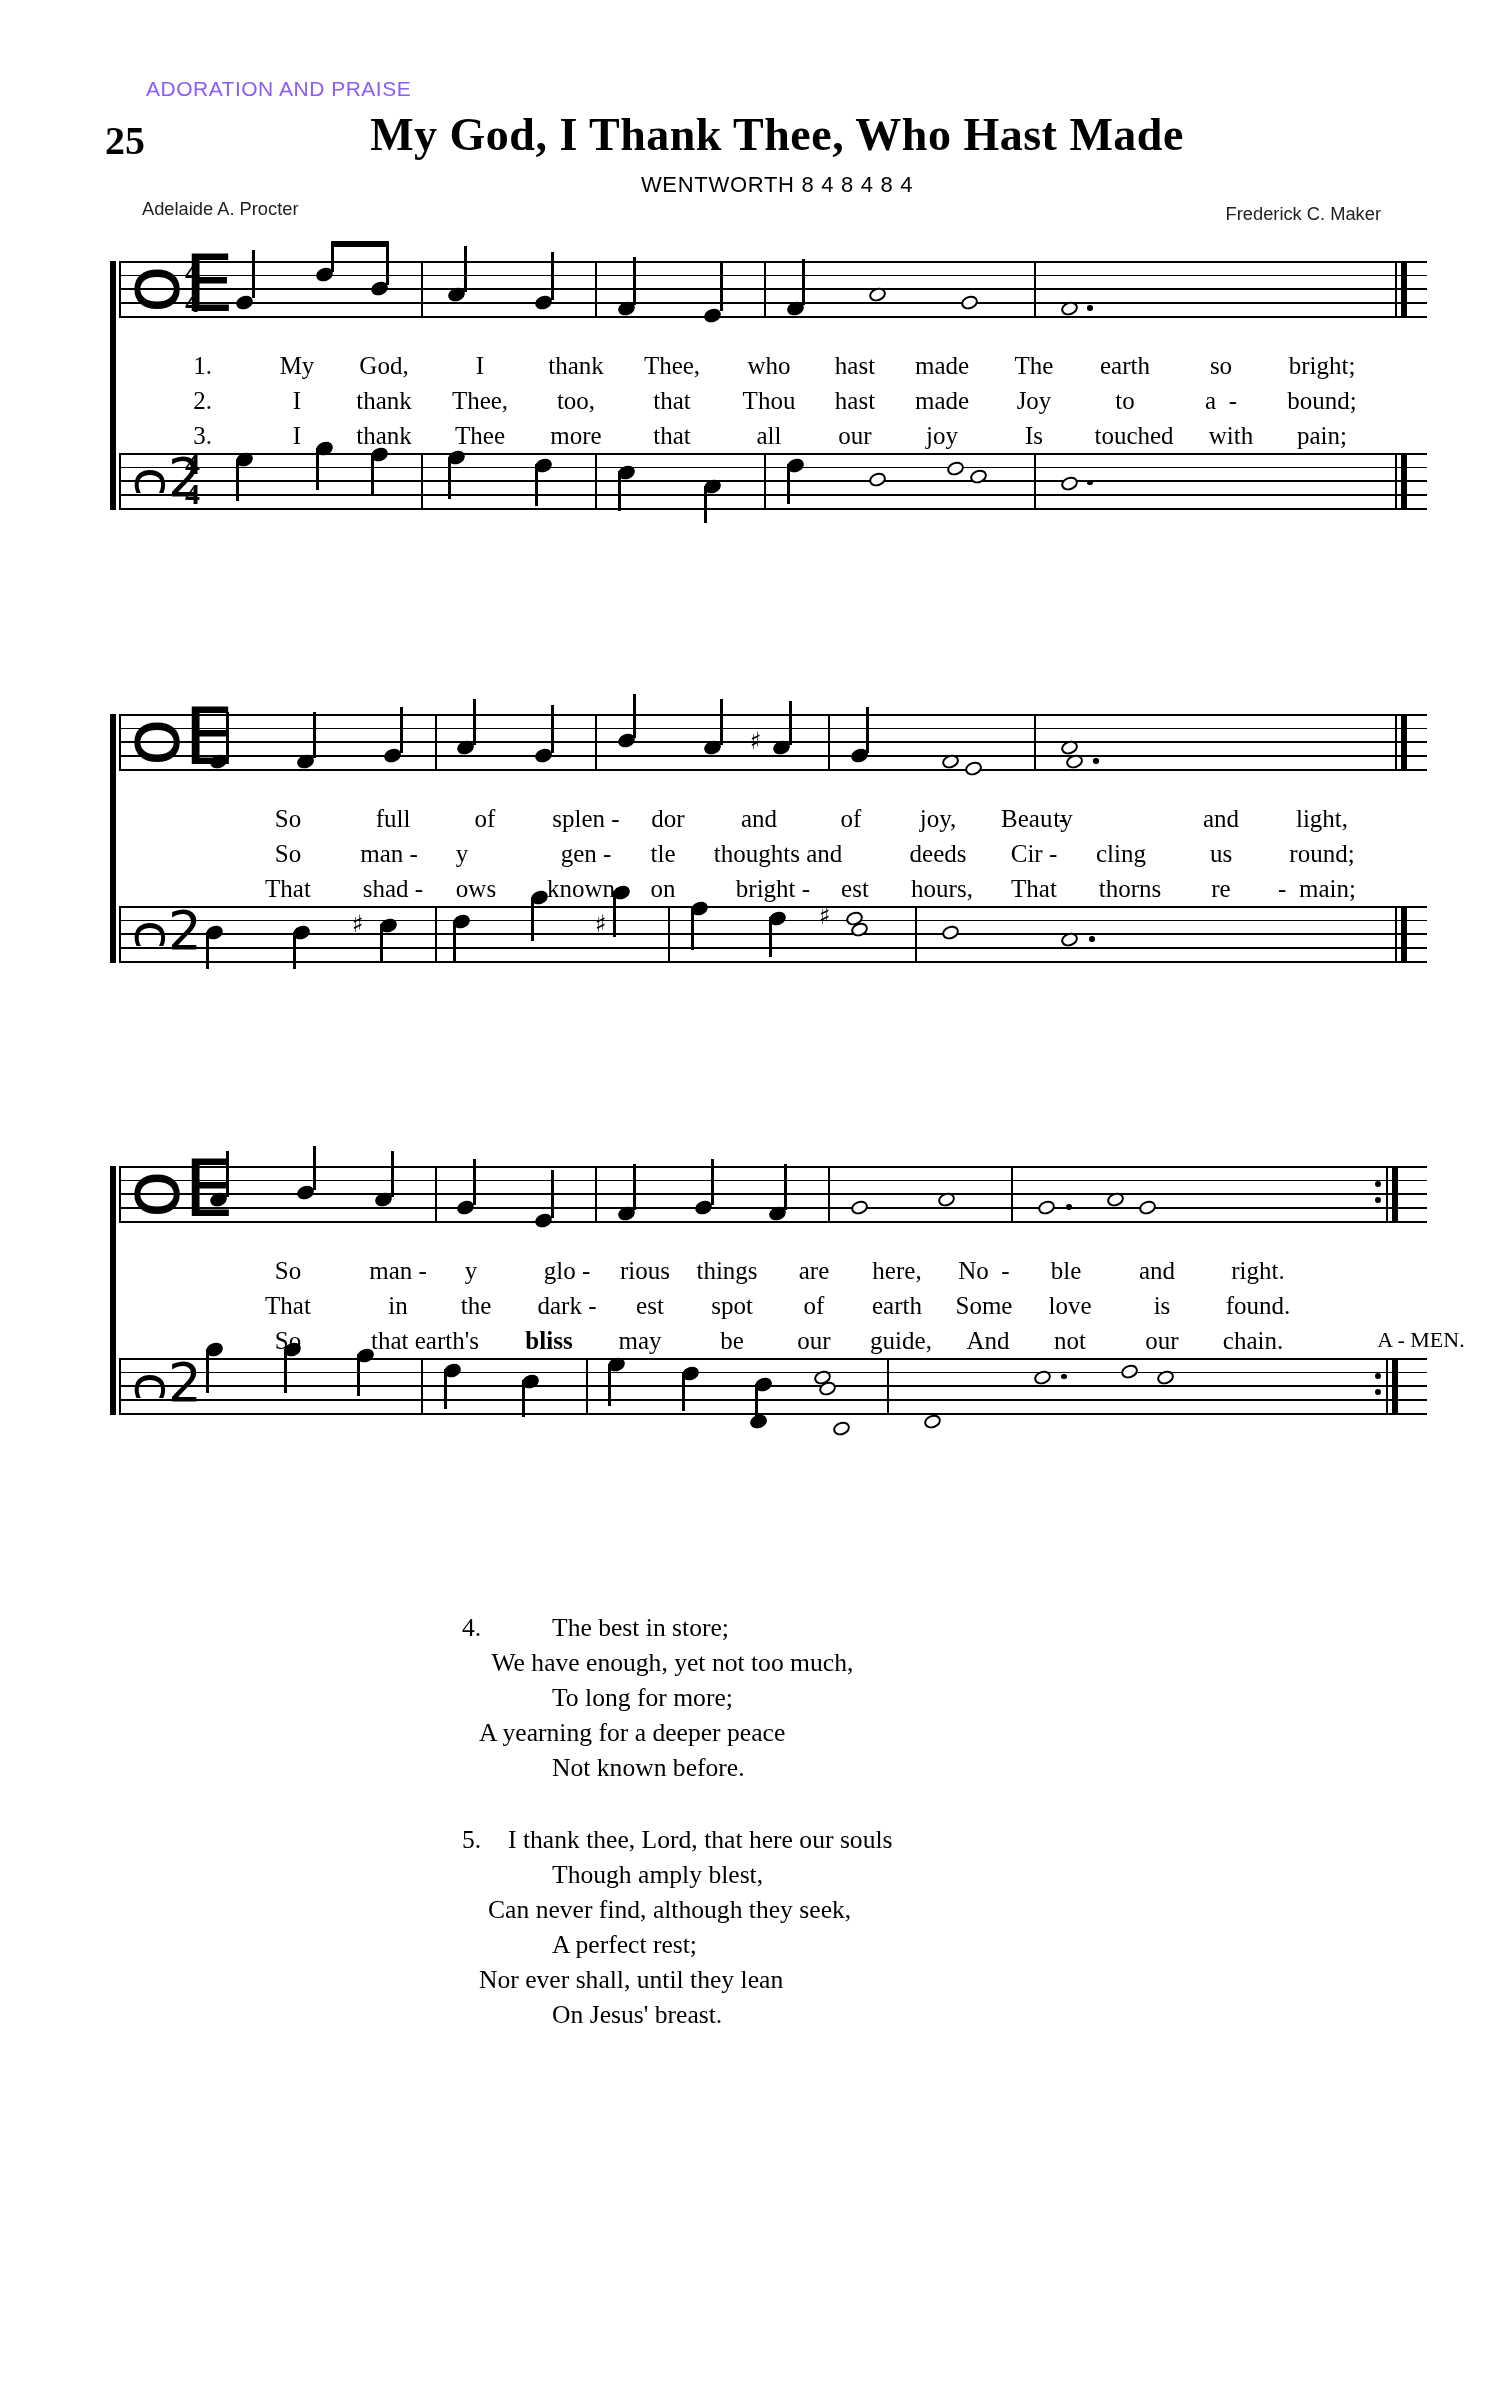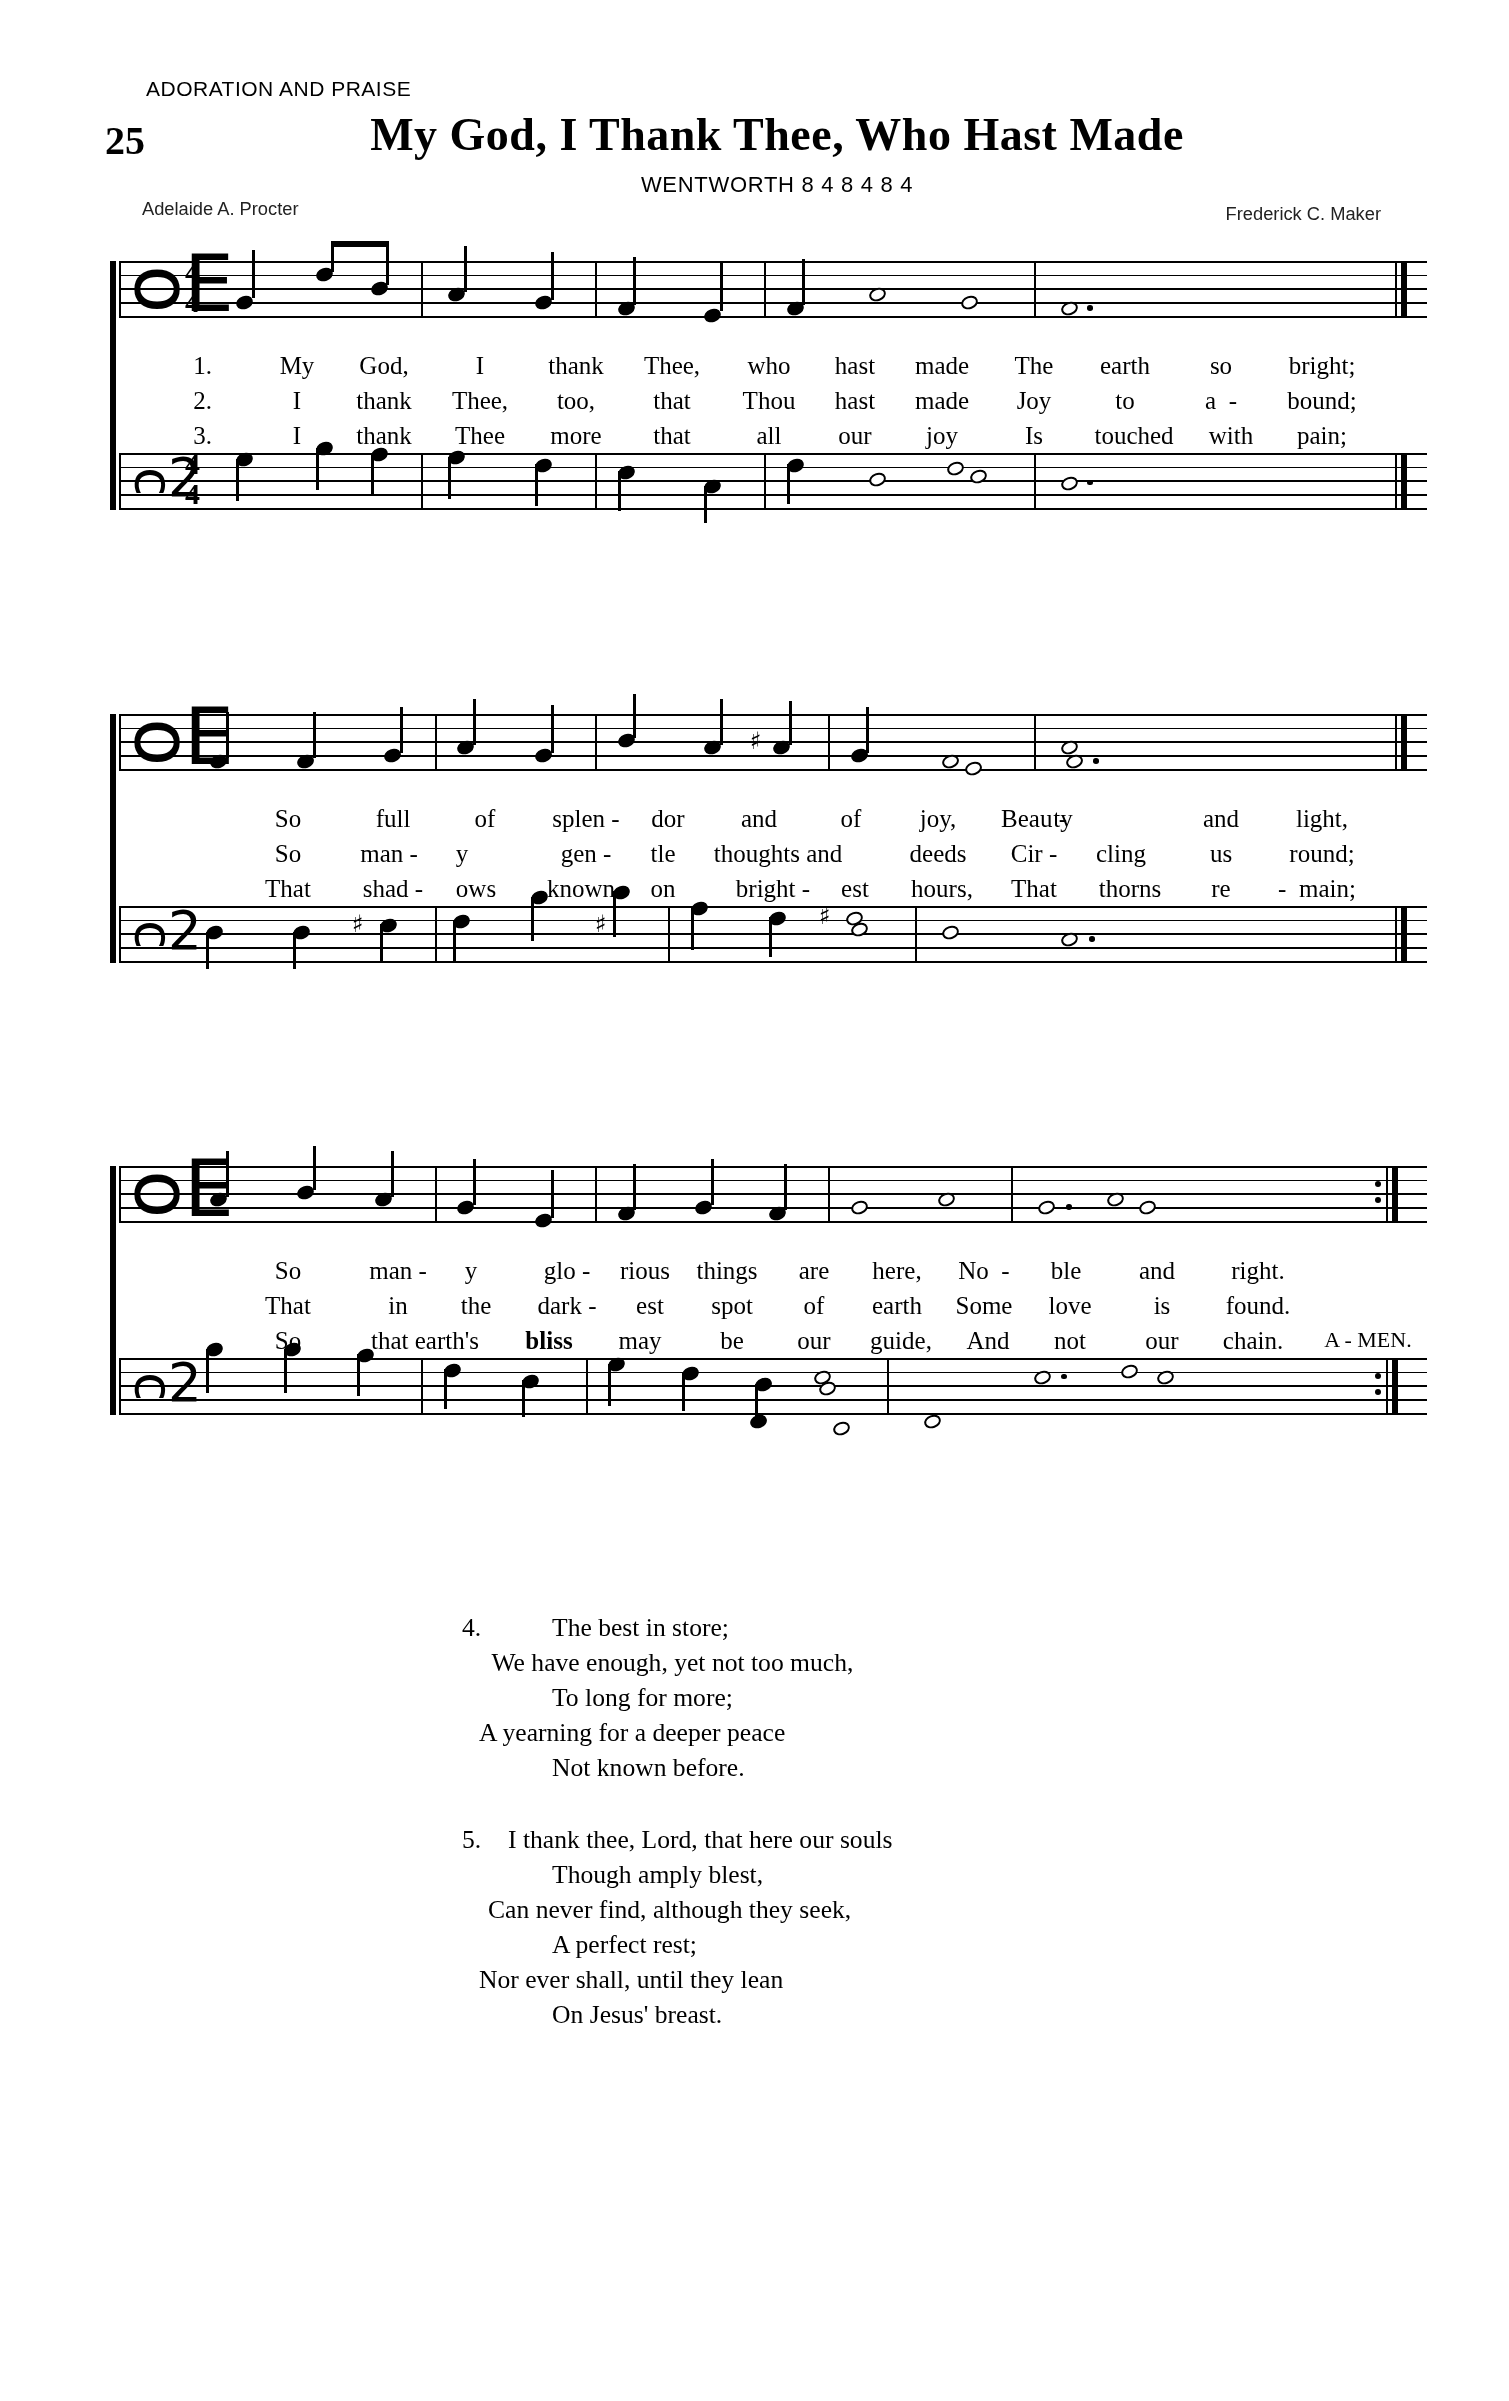--- a/index.html
+++ b/index.html
@@ -24,21 +24,21 @@
   }
 
   
   .section-label {
     position: absolute;
     left: 146px;
     top: 77px;
     font-family: "Liberation Sans", sans-serif;
     font-size: 21px;
     letter-spacing: 0.5px;
-    color: #000000;
+    color: #8b5cf6;
   }
   .hymn-number {
     position: absolute;
     left: 105px;
     top: 117px;
     font-family: "Liberation Serif", serif;
     font-size: 40px;
     font-weight: 700;
   }
   .hymn-title {
@@ -608,21 +608,21 @@
         <span class="w" style="left:306px;">that earth's</span>
         <span class="w" style="left:430px;font-weight:bold;">bliss</span>
         <span class="w" style="left:521px;">may</span>
         <span class="w" style="left:613px;">be</span>
         <span class="w" style="left:695px;">our</span>
         <span class="w" style="left:782px;">guide,</span>
         <span class="w" style="left:869px;">And</span>
         <span class="w" style="left:951px;">not</span>
         <span class="w" style="left:1043px;">our</span>
         <span class="w" style="left:1134px;">chain.</span>
-        <span class="w small" style="left:1249px;">A - MEN.</span>
+        <span class="w small" style="left:1302px;">A - MEN.</span>
       </div>
     </div>
 
     <div class="stave-block" style="position:absolute; top:192px; width:100%;">
       <div class="stave">
         <div class="line l1"></div>
           <div class="line l2"></div>
           <div class="line l3"></div>
         <div class="line l4"></div>
           <div class="line l5"></div>

